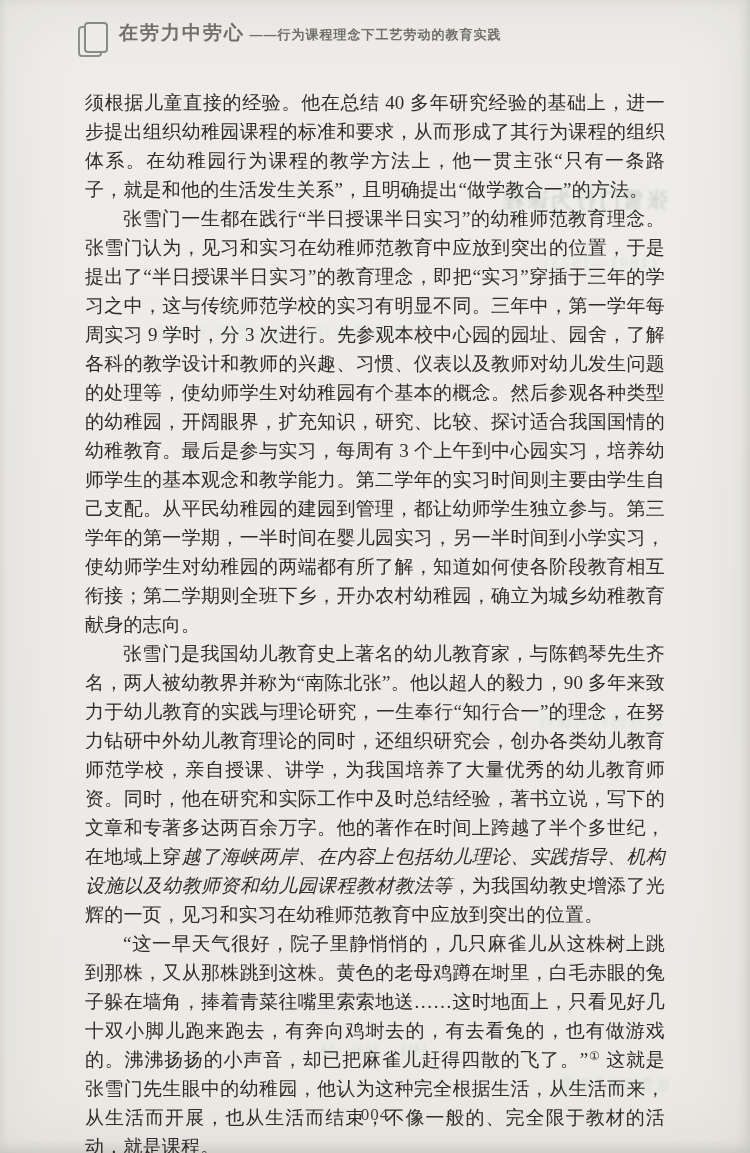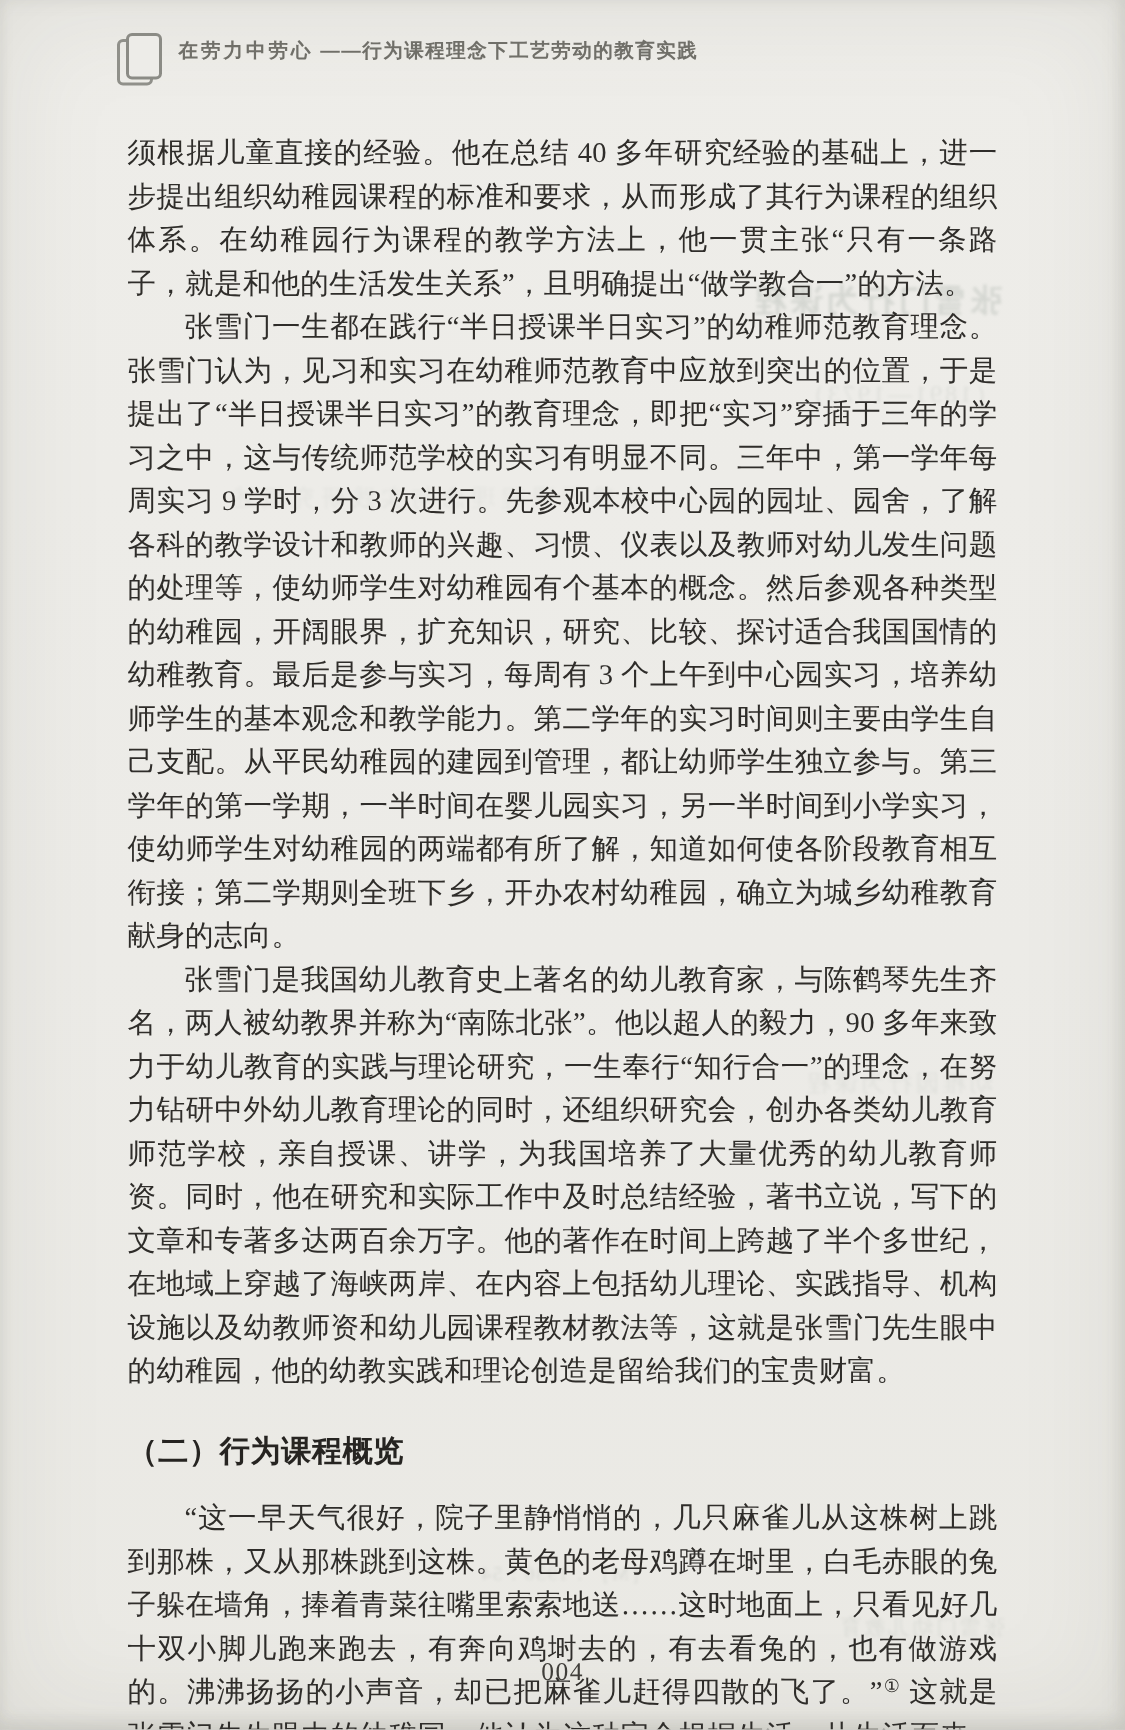--- a/index.html
+++ b/index.html
@@ -13,27 +13,27 @@
     overflow:hidden;
     font-family:"Liberation Serif","DejaVu Serif",serif;
     color:#2f2d2a;
   }
   
   .hdr{position:absolute;top:20px;left:78px;display:flex;align-items:flex-start;gap:11px;}
   .hdr-icon{position:relative;width:30px;height:38px;flex:0 0 auto;}
   .hdr-icon .pg-back{position:absolute;left:0;bottom:1px;width:20px;height:27px;border:2px solid #90908a;border-radius:4px;}
   .hdr-icon .pg-front{position:absolute;left:6px;top:2px;width:20px;height:27px;border:2px solid #8b8b85;border-radius:4px;background:#edece8;}
   .hdr-text{padding-top:5px;color:#706f69;font-family:"Liberation Sans","DejaVu Sans",sans-serif;}
-  .hdr-title{font-size:13px;font-weight:bold;letter-spacing:2px;line-height:15px;}
+  .hdr-title{font-size:19px;font-weight:bold;letter-spacing:2px;line-height:15px;}
   .hdr-sub{font-size:13px;font-weight:bold;letter-spacing:1px;line-height:15px;margin-top:20px;}
   
   .main{position:absolute;left:85px;top:88px;width:580px;}
   .body-p{margin:0;font-size:19px;line-height:29px;text-align:justify;text-justify:inter-ideograph;color:#2f2d2a;letter-spacing:.2px;}
   .body-p.indent{text-indent:2em;}
-  .body-p .kai{}
+  .body-p .kai{font-style:italic;}
   .body-p sup{font-size:12px;line-height:0;vertical-align:6px;}
   h3.sec{margin:25px 0 15px 0;font-size:20px;line-height:29px;font-weight:bold;color:#262421;letter-spacing:.5px;}
   
   .pagenum{position:absolute;left:0;right:0;bottom:28px;text-align:center;font-size:17px;letter-spacing:1px;color:#403e3a;}
   
   .ghost{position:absolute;transform:scaleX(-1);filter:blur(1.1px);color:#5d6e64;pointer-events:none;white-space:nowrap;}
   .g1{top:186px;right:82px;font-size:21px;font-weight:bold;opacity:.17;letter-spacing:3px;}
   .g2{top:253px;right:84px;font-size:16px;opacity:.10;letter-spacing:2px;}
   .g3{top:322px;left:150px;font-size:16px;opacity:.06;letter-spacing:4px;}
   .g4{top:712px;right:88px;font-size:16px;opacity:.08;letter-spacing:2px;}
@@ -60,21 +60,20 @@
     <span class="hdr-text">
       <span class="hdr-title">在劳力中劳心</span>
       <span class="hdr-sub">——行为课程理念下工艺劳动的教育实践</span>
     </span>
   </header>
 
   <main class="main">
     <div id="content">
         <p class="body-p"><span>须根据儿童直接的经验。他在总结 40 多年研究经验的基础上，进一步提出组织幼稚园课程的标准和要求，从而形成了其行为课程的组织体系。在幼稚园行为课程的教学方法上，他一贯主张“只有一条路子，就是和他的生活发生关系”，且明确提出“做学教合一”的方法。</span></p>
         <p class="body-p indent"><span>张雪门一生都在践行“半日授课半日实习”的幼稚师范教育理念。张雪门认为，见习和实习在幼稚师范教育中应放到突出的位置，于是提出了“半日授课半日实习”的教育理念，即把“实习”穿插于三年的学习之中，这与传统师范学校的实习有明显不同。三年中，第一学年每周实习 9 学时，分 3 次进行。先参观本校中心园的园址、园舍，了解各科的教学设计和教师的兴趣、习惯、仪表以及教师对幼儿发生问题的处理等，使幼师学生对幼稚园有个基本的概念。然后参观各种类型的幼稚园，开阔眼界，扩充知识，研究、比较、探讨适合我国国情的幼稚教育。最后是参与实习，每周有 3 个上午到中心园实习，培养幼师学生的基本观念和教学能力。第二学年的实习时间则主要由学生自己支配。从平民幼稚园的建园到管理，都让幼师学生独立参与。第三学年的第一学期，一半时间在婴儿园实习，另一半时间到小学实习，使幼师学生对幼稚园的两端都有所了解，知道如何使各阶段教育相互衔接；第二学期则全班下乡，开办农村幼稚园，确立为城乡幼稚教育献身的志向。</span></p>
-        <p class="body-p indent"><span>张雪门是我国幼儿教育史上著名的幼儿教育家，与陈鹤琴先生齐名，两人被幼教界并称为“南陈北张”。他以超人的毅力，90 多年来致力于幼儿教育的实践与理论研究，一生奉行“知行合一”的理念，在努力钻研中外幼儿教育理论的同时，还组织研究会，创办各类幼儿教育师范学校，亲自授课、讲学，为我国培养了大量优秀的幼儿教育师资。同时，他在研究和实际工作中及时总结经验，著书立说，写下的文章和专著多达两百余万字。他的著作在时间上跨越了半个多世纪，在地域上穿</span><span class="kai">越了海峡两岸、在内容上包括幼儿理论、实践指导、机构设施以及幼教师资和幼儿园课程教材教法等</span><span>，这就是张雪门先生眼中的幼稚园，他的幼教实践和理论创造是留给我们的宝贵财富。</span></p>
-        <h3 class="sec">（二）行为课程概览</h3>
+        <p class="body-p indent"><span>张雪门是我国幼儿教育史上著名的幼儿教育家，与陈鹤琴先生齐名，两人被幼教界并称为“南陈北张”。他以超人的毅力，90 多年来致力于幼儿教育的实践与理论研究，一生奉行“知行合一”的理念，在努力钻研中外幼儿教育理论的同时，还组织研究会，创办各类幼儿教育师范学校，亲自授课、讲学，为我国培养了大量优秀的幼儿教育师资。同时，他在研究和实际工作中及时总结经验，著书立说，写下的文章和专著多达两百余万字。他的著作在时间上跨越了半个多世纪，在地域上穿</span><span class="kai">越了海峡两岸、在内容上包括幼儿理论、实践指导、机构设施以及幼教师资和幼儿园课程教材教法等</span><span>，为我国幼教史增添了光辉的一页，见习和实习在幼稚师范教育中应放到突出的位置。</span></p>
         <p class="body-p indent"><span>“这一早天气很好，院子里静悄悄的，几只麻雀儿从这株树上跳到那株，又从那株跳到这株。黄色的老母鸡蹲在埘里，白毛赤眼的兔子躲在墙角，捧着青菜往嘴里索索地送……这时地面上，只看见好几十双小脚儿跑来跑去，有奔向鸡埘去的，有去看兔的，也有做游戏的。沸沸扬扬的小声音，却已把麻雀儿赶得四散的飞了。”</span><sup>①</sup><span> 这就是张雪门先生眼中的幼稚园，他认为这种完全根据生活，从生活而来，从生活而开展，也从生活而结束，不像一般的、完全限于教材的活动，就是课程。</span></p>
       </div>
 
   </main>
 
   <div class="pagenum">004</div>
 </div>
 
 </body></html>

